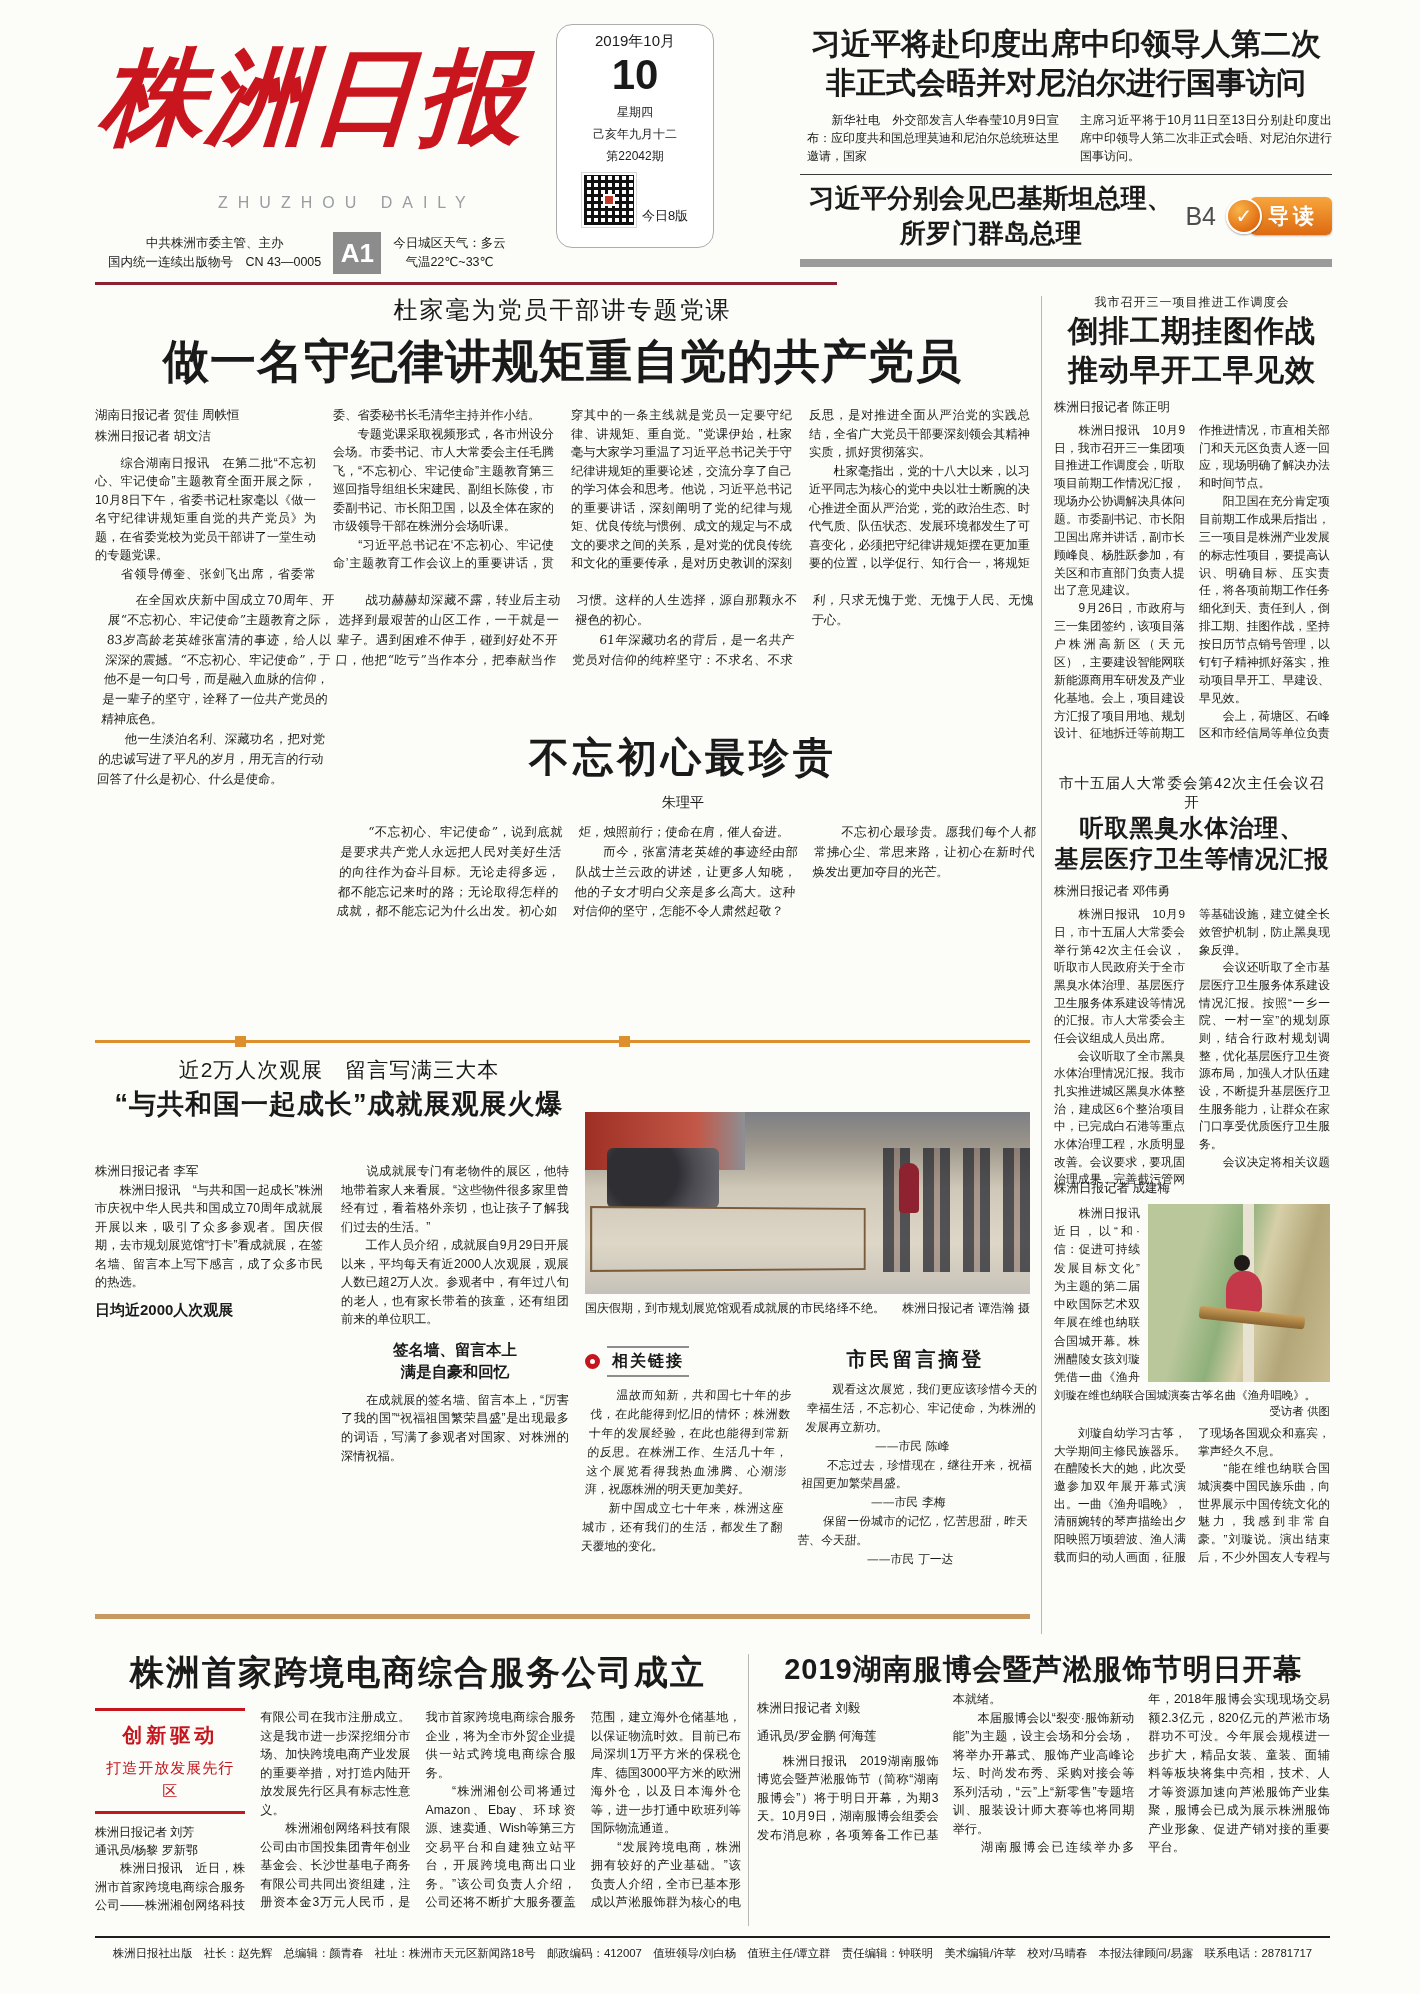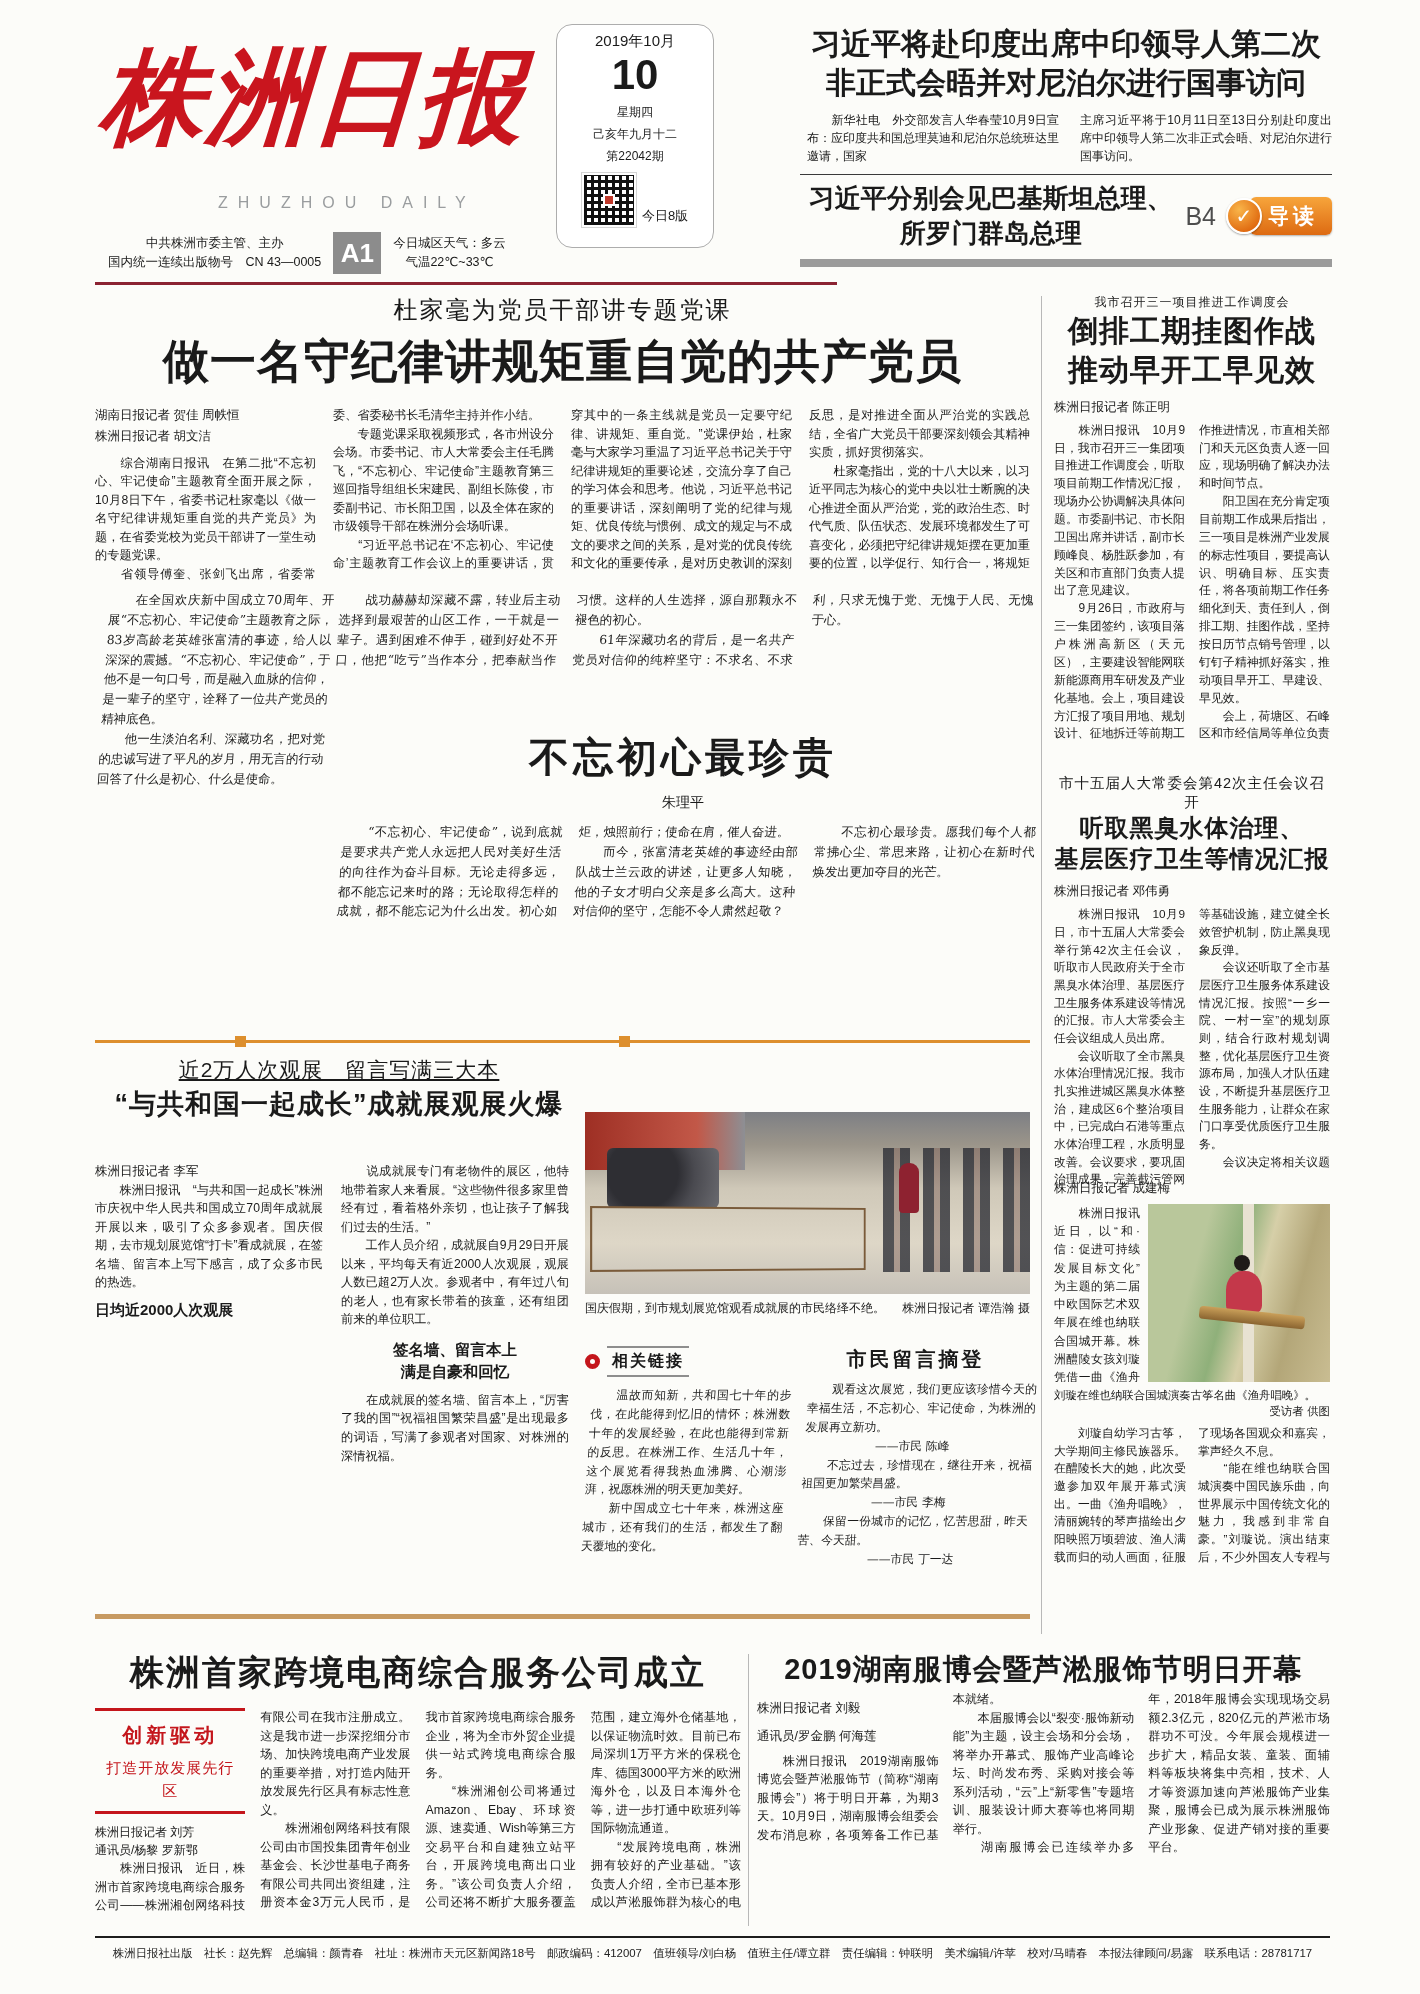--- a/index.html
+++ b/index.html
@@ -97,21 +97,21 @@
   .essay-title { font-size:40px; font-weight:bold; letter-spacing:4px; }
   .essay-author { font-size:14px; margin-top:9px; }
   .essay-title-block { text-align:center; padding:12px 0 10px; }
   .essay-bottom { height:192px; column-count:3; column-gap:16px; }
 
   
   .exhibition { left:95px; top:1034px; width:935px; height:576px; }
   .orange-rule { position:absolute; left:0; top:6px; width:100%; height:3px; background:#dd8f2e; }
   .orange-rule i { position:absolute; top:-4px; width:11px; height:11px; background:#dd8f2e; display:block; }
   .orange-rule .sq1 { left:15%; } .orange-rule .sq2 { left:56%; }
-  .ex-kicker { position:absolute; top:22px; left:0; width:488px; text-align:center; font-size:21px; letter-spacing:1px;text-decoration:underline; }
+  .ex-kicker { position:absolute; top:22px; left:0; width:488px; text-align:center; font-size:21px; letter-spacing:1px; }
   .ex-headline { position:absolute; top:52px; left:0; width:488px; text-align:center; font-size:27px; font-weight:bold; letter-spacing:1px; }
   .ex-colA { position:absolute; top:128px; left:0; width:228px; height:444px; }
   .ex-colB { position:absolute; top:128px; left:246px; width:228px; height:444px; }
   .ex-sub1 { font-weight:bold; font-size:15px; margin:9px 0 6px; }
   .ex-sub2 { font-weight:bold; font-size:15.5px; text-align:center; margin:10px 0 7px; line-height:1.45; }
   .ex-photo { position:absolute; top:78px; left:490px; width:445px; height:182px; }
   .ex-caption { position:absolute; top:266px; left:490px; width:445px; display:flex; justify-content:space-between;
     font-size:12px; }
   .ex-related { position:absolute; top:312px; left:490px; width:200px; height:260px; }
   .rel-tag-row { display:flex; align-items:center; gap:7px; }

